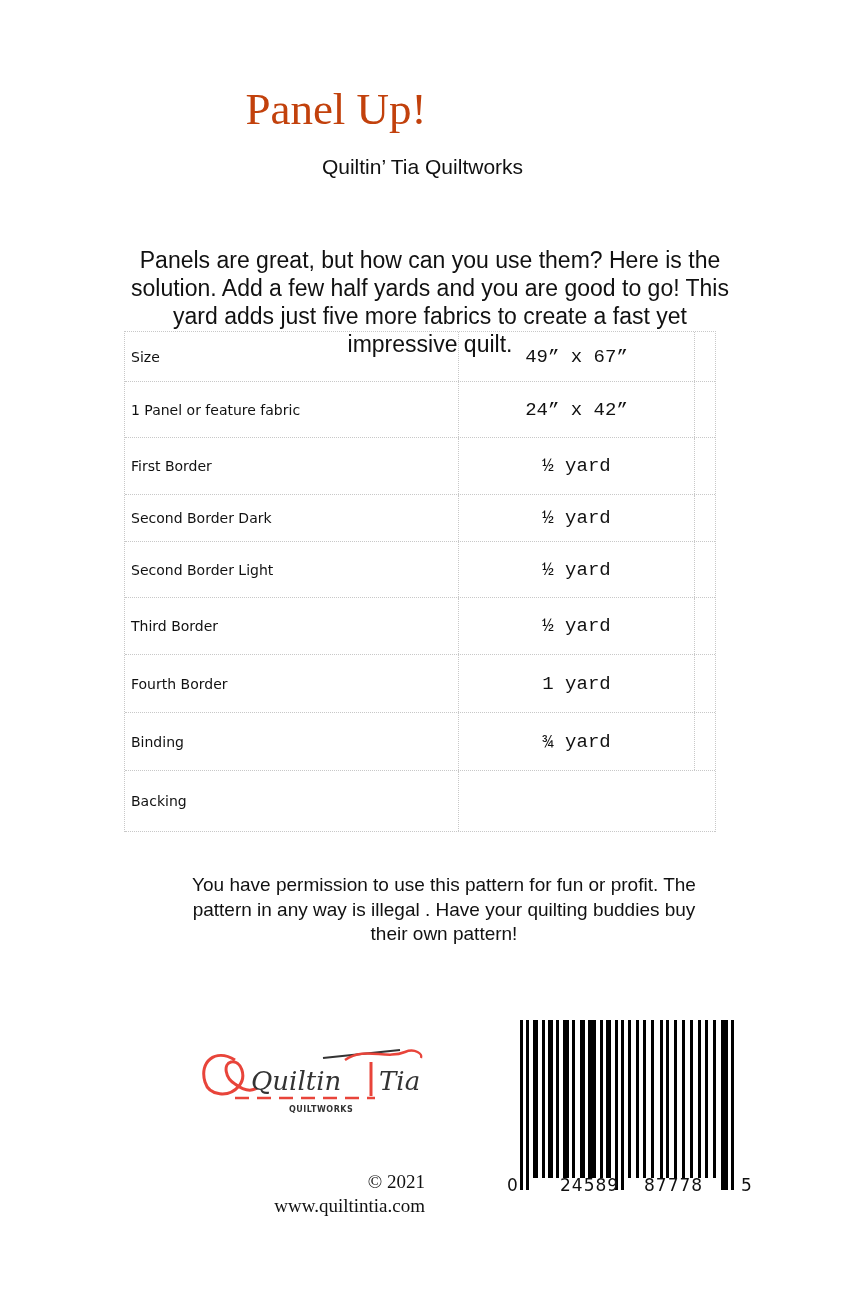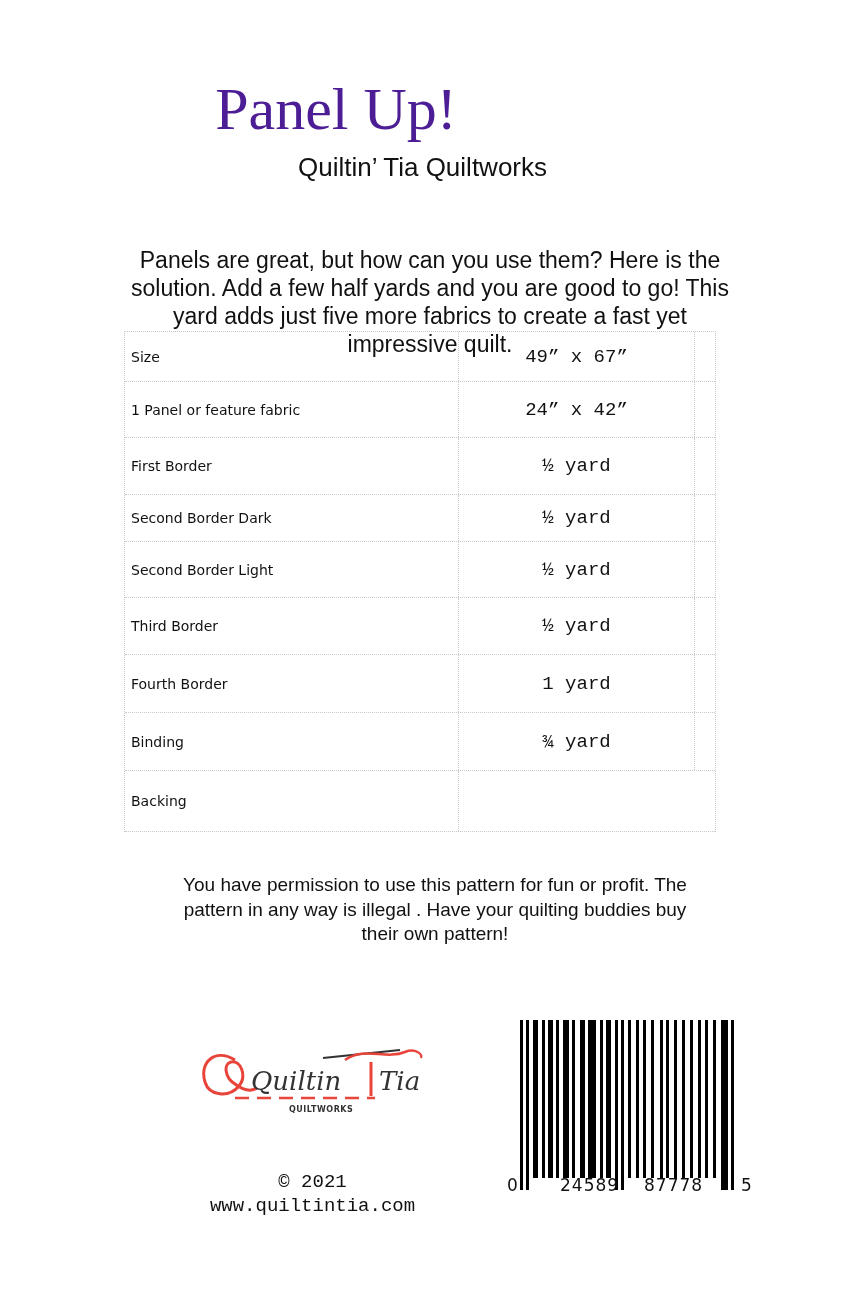--- a/index.html
+++ b/index.html
@@ -1,23 +1,23 @@
 <!DOCTYPE html>
 <html><head>
 <meta charset="utf-8">
 <style>
   html, body { margin: 0; padding: 0; background: #ffffff; }
   body { width: 845px; height: 1300px; position: relative; overflow: hidden; color: #111; }
   .title {
     position: absolute; left: 0; width: 672px; top: 72px; text-align: center;
-    font-family: "Liberation Serif", "DejaVu Serif", serif; font-size: 60px; line-height: 74px; color: #4c1d95;
+    font-family: "Liberation Serif", "DejaVu Serif", serif; font-size: 45px; line-height: 74px; color: #c2410c;
   }
   .subtitle {
     position: absolute; left: 0; width: 845px; top: 155px; text-align: center;
-    font-family: "Liberation Sans", sans-serif; font-size: 26px; line-height: 24px;
+    font-family: "Liberation Sans", sans-serif; font-size: 21px; line-height: 24px;
   }
   .intro {
     position: absolute; left: 110px; width: 640px; top: 210px; text-align: center;
     font-family: "Liberation Sans", sans-serif; font-size: 23px; line-height: 28px; margin-top: 36px;
   }
   .intro span { display: block; }
   .table {
     position: absolute; left: 124px; top: 331px; width: 590px;
     border-top: 1px dotted #c8c8c8; border-left: 1px dotted #c8c8c8; border-right: 1px dotted #c8c8c8;
   }
@@ -25,28 +25,28 @@
   .cell-label {
     width: 334px; box-sizing: border-box; padding-left: 6px; border-right: 1px dotted #c8c8c8;
     font-family: "DejaVu Sans", sans-serif; font-size: 14px; display: flex; align-items: center;
   }
   .cell-value {
     width: 236px; box-sizing: border-box; border-right: 1px dotted #c8c8c8; text-align: right;
     font-family: Liberation Mono, monospace; font-size: 19px; display: flex; align-items: center; justify-content: center;
   }
   .cell-extra { width: 19px; }
   .permission {
-    position: absolute; left: 135px; width: 600px; top: 873px; text-align: center;
+    position: absolute; left: 144px; width: 600px; top: 873px; text-align: center;
     font-family: "Liberation Sans", sans-serif; font-size: 19px; line-height: 24.5px;
   }
   .permission span { display: block; }
   .logo { position: absolute; left: 195px; top: 1040px; width: 240px; height: 80px; }
   .copyright {
-    position: absolute; left: 200px; width: 225px; top: 1170px; text-align: center;
-    font-family: Liberation Mono, monospace; font-size: 19px; line-height: 24px;
+    position: absolute; left: 200px; width: 225px; top: 1170px; text-align: right;
+    font-family: Liberation Serif, serif; font-size: 19px; line-height: 24px;
   }
   .copyright span { display: block; }
   .barcode { position: absolute; left: 500px; top: 1020px; width: 260px; height: 180px; }
   .barcode-digits {
     position: absolute; top: 1175px; font-family: "DejaVu Sans", sans-serif; font-size: 17px;
   }
 </style>
 </head>
 <body>
 

